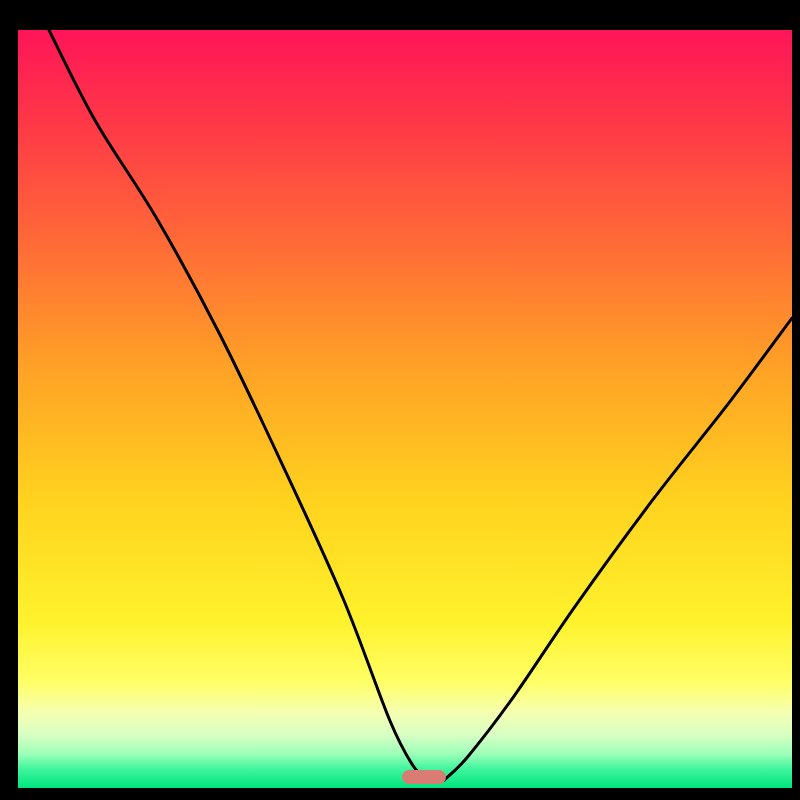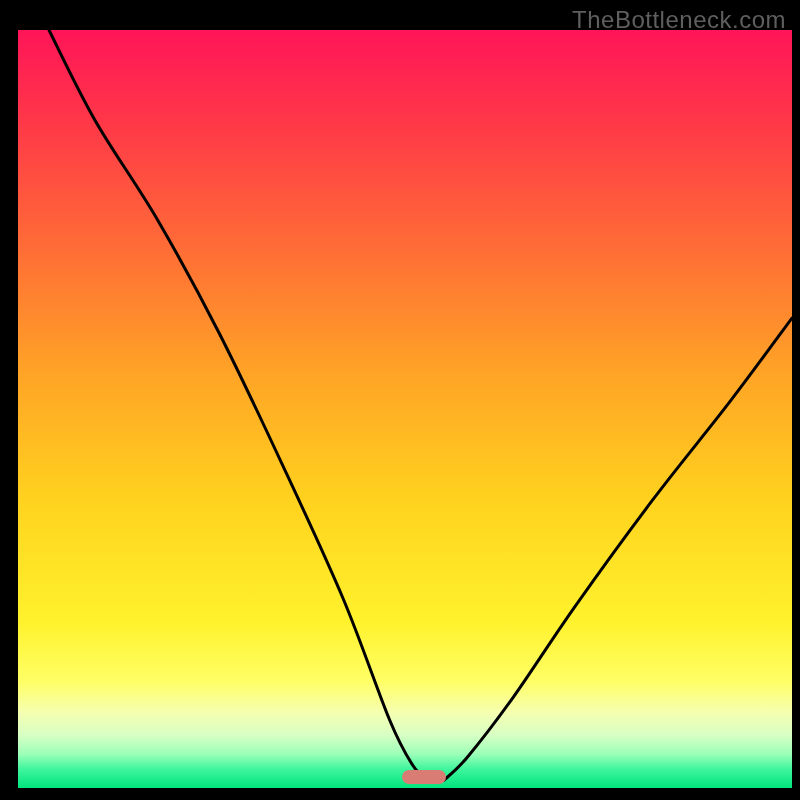--- a/index.html
+++ b/index.html
@@ -55,21 +55,20 @@
     background: #d97d74;
     border-radius: 7px;
     z-index: 6;
     
   }
 </style>
 </head>
 <body>
 
 <div class="frame">
-  <div class="watermark">TheBottleneck.com</div>
 
   <div class="plot">
     <div class="bg-gradient" id="bg-gradient" style="background: linear-gradient(rgb(255, 21, 88) 0%, rgb(255, 55, 72) 12%, rgb(255, 106, 55) 28%, rgb(255, 163, 38) 45%, rgb(255, 210, 30) 62%, rgb(255, 242, 44) 78%, rgb(255, 255, 102) 86%, rgb(245, 255, 176) 90%, rgb(216, 255, 196) 93%, rgb(157, 255, 184) 95.5%, rgb(63, 245, 157) 97.5%, rgb(0, 229, 126) 100%);"></div>
 
     <svg class="curve-svg" viewBox="0 0 774 758" preserveAspectRatio="none">
       <path id="curve-left" fill="none" stroke="#000" stroke-width="3" stroke-linecap="round" d="M 30.96 0 C 38.7 15.160000000000005, 59.34 59.37666666666671, 77.4 90.96000000000004 C 95.46000000000001 122.54333333333336, 118.67999999999999 154.12666666666667, 139.32 189.5 C 159.95999999999998 224.87333333333333, 180.6 262.7733333333333, 201.24 303.2 C 221.88000000000002 343.62666666666667, 242.52000000000004 387.84333333333336, 263.16 432.06 C 283.8 476.27666666666664, 307.02 525.5466666666666, 325.08 568.5 C 343.14 611.4533333333334, 359.90999999999997 661.9866666666667, 371.52 689.78 C 383.13 717.5733333333333, 388.29 725.1533333333333, 394.74 735.26 C 401.19 745.3666666666667, 407.64000000000004 747.8933333333333, 410.22 750.42"></path>
       <path id="curve-right" fill="none" stroke="#000" stroke-width="3" stroke-linecap="round" d="M 425.70000000000005 750.42 C 429.57000000000005 746.63, 437.30999999999995 741.5766666666666, 448.91999999999996 727.68 C 460.53 713.7833333333333, 477.3 692.3066666666666, 495.36 667.04 C 513.4200000000001 641.7733333333333, 534.06 608.9266666666667, 557.28 576.08 C 580.5 543.2333333333333, 608.8799999999999 504.07, 634.68 469.96 C 660.48 435.84999999999997, 688.86 401.74, 712.08 371.42 C 735.3000000000001 341.1, 763.6800000000001 301.93666666666667, 774 288.04"></path>
     </svg>
 
     <div class="marker" id="marker" style="background: rgb(217, 125, 116); left: 384.35px; top: 739.63px;"></div>

